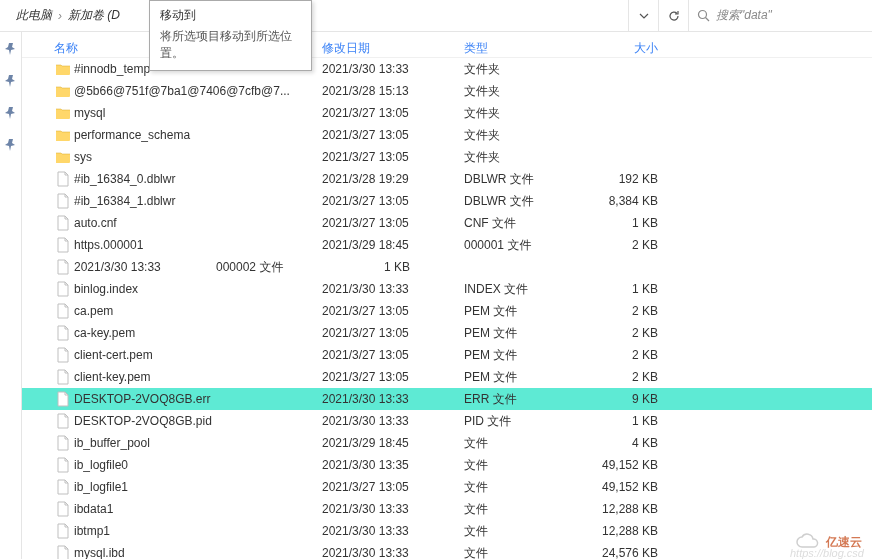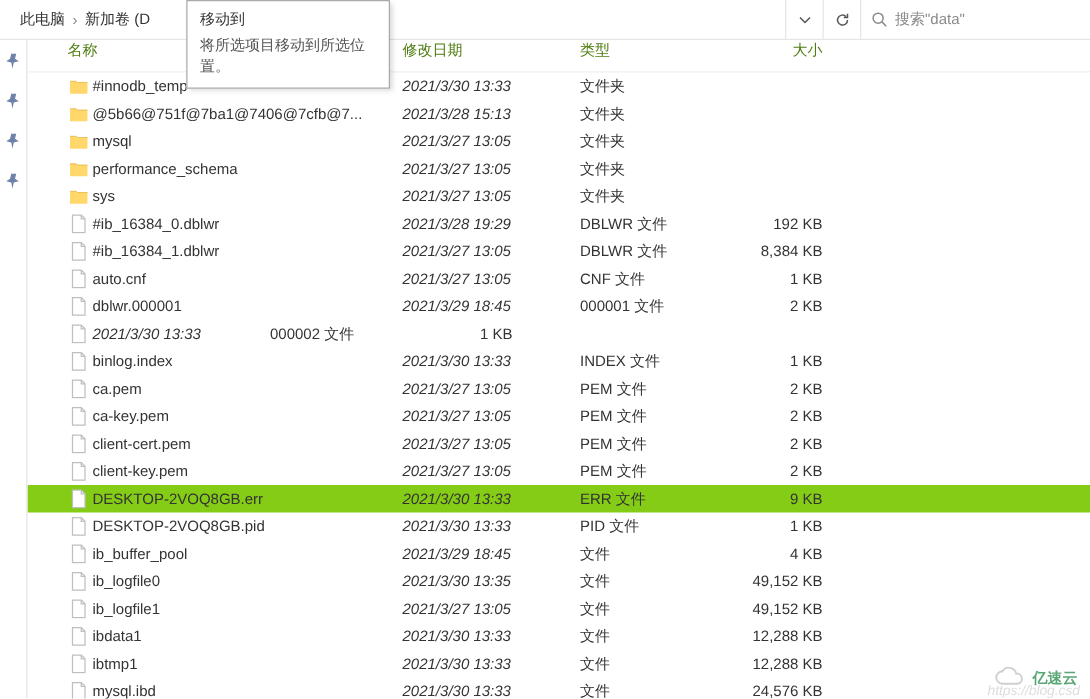--- a/index.html
+++ b/index.html
@@ -1,44 +1,44 @@
 <!DOCTYPE html>
 <html><head>
 <meta charset="utf-8">
 <style>
 * { box-sizing: border-box; margin: 0; padding: 0; font-family: "Microsoft YaHei", "Segoe UI", sans-serif; font-size: 12px; }
 body { background: #fff; width: 872px; height: 559px; overflow: hidden; position: relative; color: #333; }
-.topbar { height: 32px; display: flex; align-items: center; border-bottom: 1px solid #e5e5e5; padding: 0 4px; }
+.topbar { height: 32px; display: flex; align-items: center; border-bottom: 1px solid #e5e5e5; padding: 0 4px; font-style: italic; }
 .breadcrumb { display: flex; align-items: center; gap: 6px; padding-left: 12px; }
 .bc-sep { color: #888; }
 .topbar-right { margin-left: auto; display: flex; align-items: center; height: 100%; }
 .tb-btn { width: 30px; height: 100%; display: flex; align-items: center; justify-content: center; border-left: 1px solid #e5e5e5; color: #555; }
 .search-box { display: flex; align-items: center; border-left: 1px solid #e5e5e5; height: 100%; padding: 0 8px; width: 180px; color: #8a8a8a; }
 .search-box svg { margin-right: 6px; flex-shrink: 0; }
 .tooltip { position: absolute; left: 149px; top: 0; width: 163px; background: #fff; border: 1px solid #aaa; box-shadow: 2px 2px 4px rgba(0,0,0,0.15); padding: 6px 10px 8px 10px; z-index: 50; }
 .tooltip-title { font-weight: normal; margin-bottom: 4px; }
 .tooltip-body { color: #555; line-height: 1.4; }
 .main { display: flex; height: calc(100% - 32px); }
 .quick { width: 22px; border-right: 1px solid #e5e5e5; padding-top: 6px; }
 .quick .pin { width: 14px; height: 14px; margin: 4px auto 18px auto; color: #5a7090; display: block; }
 .content { flex: 1; overflow: hidden; }
-.cols { display: flex; align-items: flex-start; height: 26px; border-bottom: 1px solid #f0f0f0; color: #4d7c0f; padding-left: 32px; }
+.cols { display: flex; align-items: flex-end; height: 26px; border-bottom: 1px solid #f0f0f0; color: #3b82f6; padding-left: 32px; }
 .col-name { width: 268px; }
 .col-date { width: 142px; }
 .col-type { width: 118px; }
 .col-size { width: 88px; text-align: right; padding-right: 12px; }
 .files { }
 .row { display: flex; align-items: center; height: 22px; padding-left: 32px; }
-.row.selected { background: #84cc16; }
+.row.selected { background: #5eead4; }
 .row .ico { width: 18px; height: 16px; margin-right: 2px; display: flex; align-items: center; justify-content: center; flex-shrink: 0; }
 .row .name { width: 248px; white-space: nowrap; overflow: hidden; text-overflow: ellipsis; }
-.row .date { width: 142px; color: #333; font-style: italic; }
+.row .date { width: 142px; color: #333; }
 .row .type { width: 118px; color: #333; }
 .row .size { width: 88px; text-align: right; padding-right: 12px; }
-.watermark { position: absolute; right: 10px; bottom: 8px; color: #15803d; font-size: 18px; font-weight: bold; opacity: 0.7; display: flex; align-items: center; gap: 4px; }
+.watermark { position: absolute; right: 10px; bottom: 8px; color: #c2410c; font-size: 18px; font-weight: bold; opacity: 0.7; display: flex; align-items: center; gap: 4px; }
 .watermark2 { position: absolute; right: 8px; bottom: 0px; color: #ddd; font-size: 11px; font-style: italic; }
 </style>
 </head>
 <body>
 
 <div class="topbar">
   <div class="breadcrumb">
     <span>此电脑</span>
     <span class="bc-sep">›</span>
     <span>新加卷 (D</span>
@@ -188,21 +188,21 @@
           <span class="type">CNF 文件</span>
           <span class="size">1 KB</span>
         </div>
         <div class="row">
           <span class="ico">
             <svg width="14" height="16" viewBox="0 0 14 16">
               <path d="M2 1h7l3 3v11H2z" fill="#fff" stroke="#bfbfbf" stroke-width="1"></path>
               <path d="M9 1v3h3" fill="none" stroke="#bfbfbf" stroke-width="1"></path>
             </svg>
           </span>
-          <span class="name">dblwr.000001</span>
+          <span class="name">https.000001</span>
           <span class="date">2021/3/29 18:45</span>
           <span class="type">000001 文件</span>
           <span class="size">2 KB</span>
         </div>
         <div class="row">
           <span class="ico">
             <svg width="14" height="16" viewBox="0 0 14 16">
               <path d="M2 1h7l3 3v11H2z" fill="#fff" stroke="#bfbfbf" stroke-width="1"></path>
               <path d="M9 1v3h3" fill="none" stroke="#bfbfbf" stroke-width="1"></path>
             </svg>

